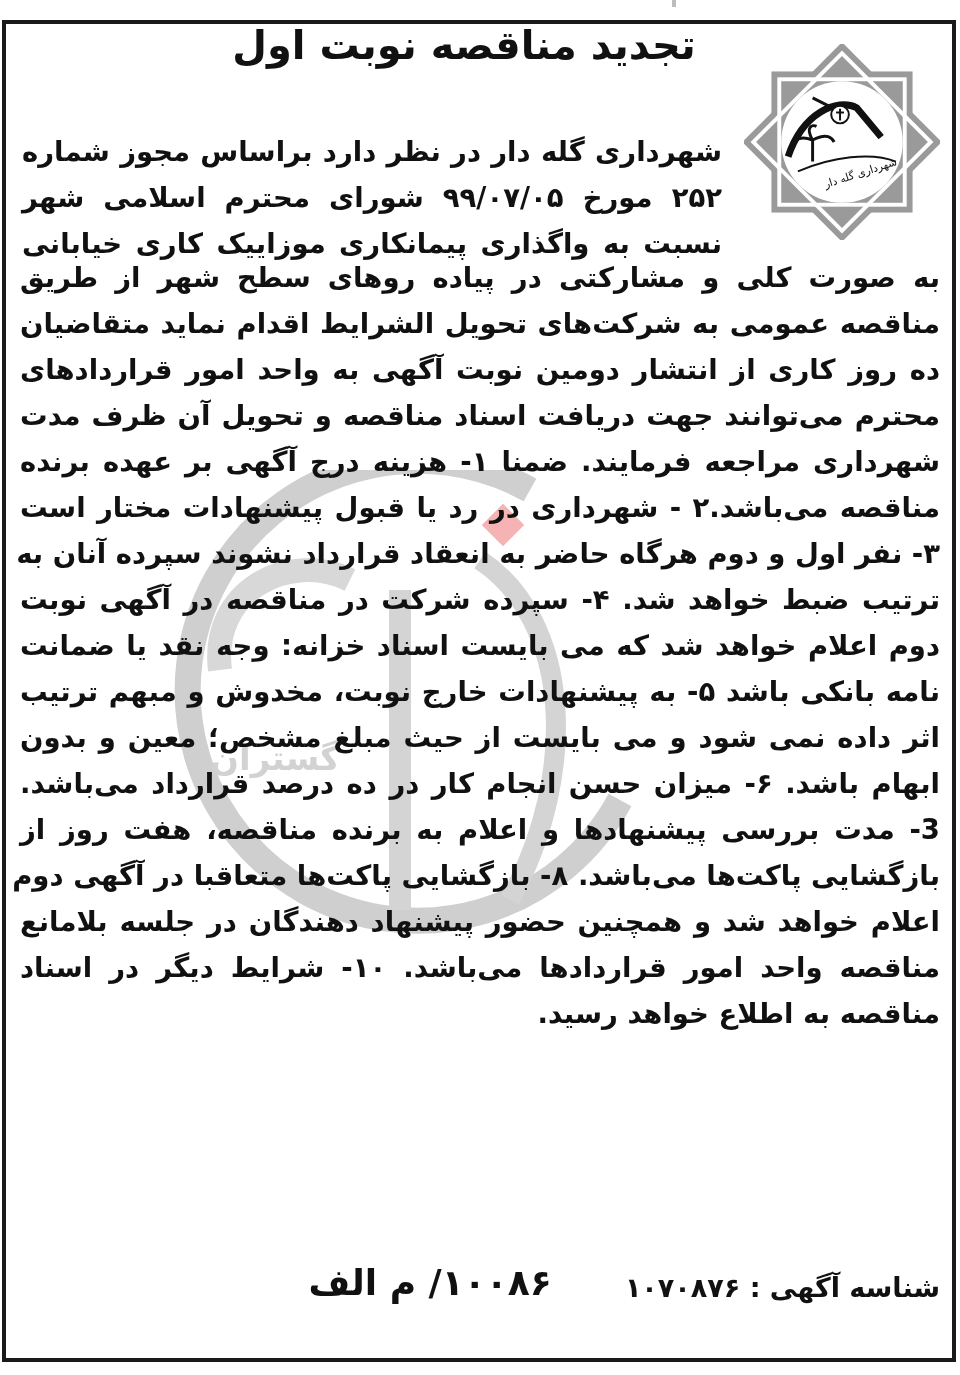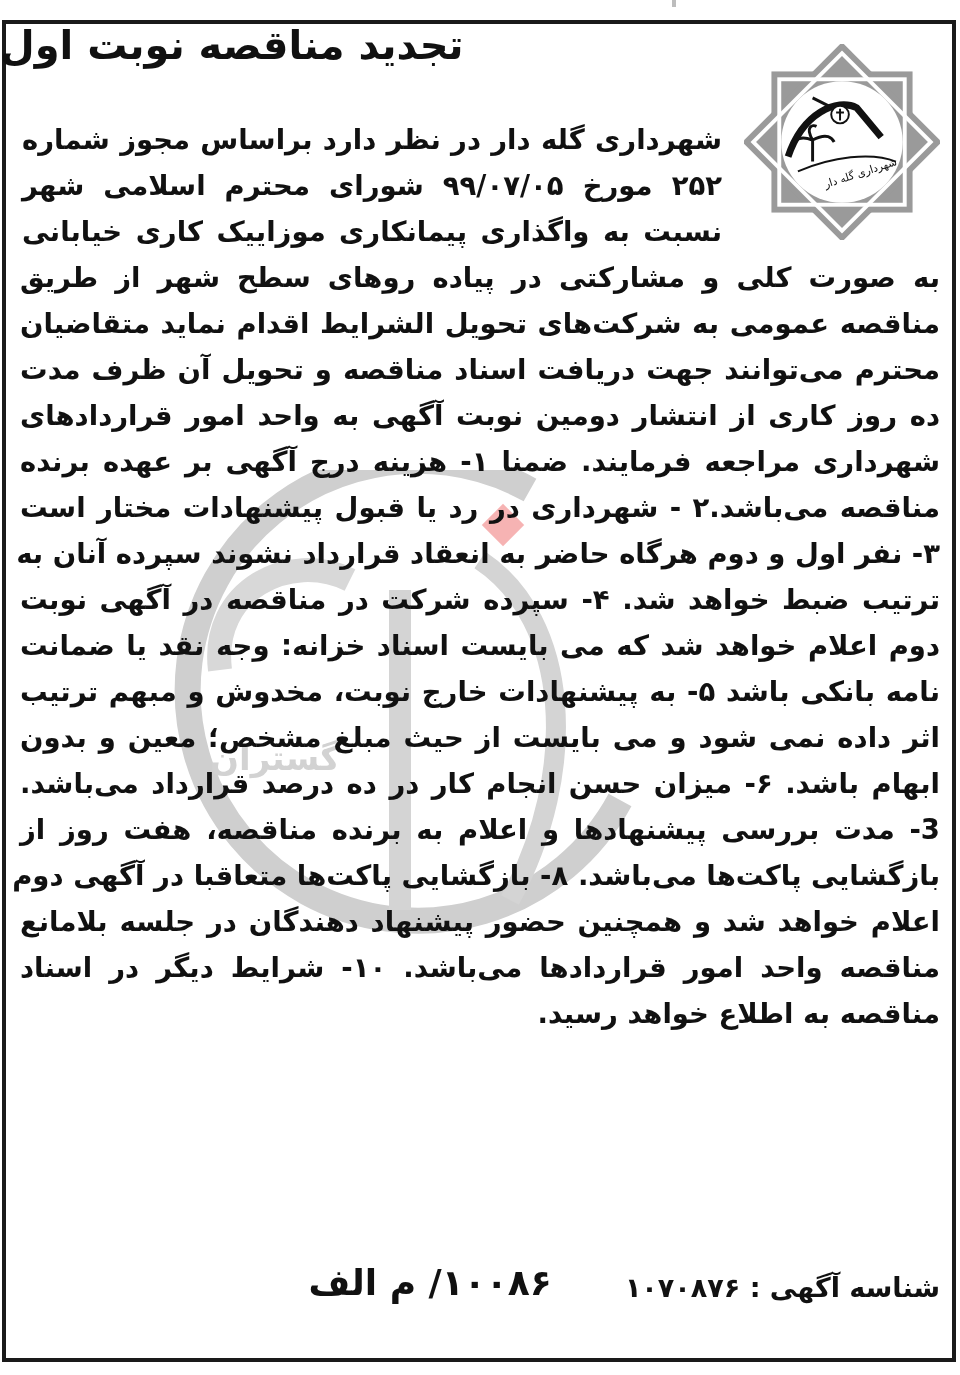--- a/index.html
+++ b/index.html
@@ -3,23 +3,23 @@
 <meta charset="utf-8">
 <style>
   html, body { margin: 0; padding: 0; background: #ffffff; }
   body { width: 960px; height: 1375px; position: relative; overflow: hidden;
          font-family: "DejaVu Sans", sans-serif; color: #111; }
   .top-tick { position: absolute; left: 672px; top: 0; width: 4px; height: 7px; background: #bdbdbd; }
   .frame { position: absolute; left: 2px; top: 20px; width: 946px; height: 1334px;
            border: 4px solid #1a1a1a; box-sizing: content-box; }
   .watermark { position: absolute; left: 150px; top: 470px; width: 520px; height: 470px; pointer-events: none; }
   .logo { position: absolute; right: 20px; top: 44px; width: 196px; height: 196px; }
-  .title { position: absolute; left: 0; right: 0; top: 22px; text-align: left;
+  .title { position: absolute; left: 0; right: 0; top: 22px; text-align: center;
            font-size: 40px; font-weight: bold; padding-right: 32px; direction: rtl; letter-spacing: 0; }
-  .intro { position: absolute; right: 238px; top: 116px; width: 700px; direction: rtl; text-align: justify;
+  .intro { position: absolute; right: 238px; top: 128px; width: 700px; direction: rtl; text-align: justify;
            font-size: 27.5px; font-weight: bold; line-height: 46px; text-align-last: justify; }
   .intro .ln, .body .ln { display: block; white-space: nowrap; text-align: justify; text-align-last: justify; }
   .body { position: absolute; right: 20px; top: 254px; width: 920px; direction: rtl;
           font-size: 27.5px; font-weight: bold; line-height: 46px; }
   .body .ln.last { text-align-last: right; }
   .ref { position: absolute; right: 20px; top: 1272px; direction: rtl; font-size: 27px; font-weight: bold; }
   .code { position: absolute; left: 0; right: 0; top: 1262px; text-align: center; direction: rtl;
           font-size: 36px; font-weight: bold; padding-right: 100px; }
 </style>
 </head>
@@ -59,22 +59,22 @@
 
 <div class="intro">
   <span class="ln">شهرداری گله دار در نظر دارد براساس مجوز شماره</span>
   <span class="ln">۲۵۲ مورخ ۹۹/۰۷/۰۵ شورای محترم اسلامی شهر</span>
   <span class="ln">نسبت به واگذاری پیمانکاری موزاییک کاری خیابانی</span>
 </div>
 
 <div class="body">
   <span class="ln">به صورت کلی و مشارکتی در پیاده روهای سطح شهر از طریق</span>
   <span class="ln">مناقصه عمومی به شرکت‌های تحویل الشرایط اقدام نماید متقاضیان</span>
+  <span class="ln">ده روز کاری از انتشار دومین نوبت آگهی به واحد امور قراردادهای</span>
   <span class="ln">محترم می‌توانند جهت دریافت اسناد مناقصه و تحویل آن ظرف مدت</span>
-  <span class="ln">ده روز کاری از انتشار دومین نوبت آگهی به واحد امور قراردادهای</span>
   <span class="ln">شهرداری مراجعه فرمایند. ضمنا ۱- هزینه درج آگهی بر عهده برنده</span>
   <span class="ln">مناقصه می‌باشد.۲ - شهرداری در رد یا قبول پیشنهادات مختار است</span>
   <span class="ln">۳- نفر اول و دوم هرگاه حاضر به انعقاد قرارداد نشوند سپرده آنان به</span>
   <span class="ln">ترتیب ضبط خواهد شد. ۴- سپرده شرکت در مناقصه در آگهی نوبت</span>
   <span class="ln">دوم اعلام خواهد شد که می بایست اسناد خزانه: وجه نقد یا ضمانت</span>
   <span class="ln">نامه بانکی باشد ۵- به پیشنهادات خارج نوبت، مخدوش و مبهم ترتیب</span>
   <span class="ln">اثر داده نمی شود و می بایست از حیث مبلغ مشخص؛ معین و بدون</span>
   <span class="ln">ابهام باشد. ۶- میزان حسن انجام کار در ده درصد قرارداد می‌باشد.</span>
   <span class="ln">3- مدت بررسی پیشنهادها و اعلام به برنده مناقصه، هفت روز از</span>
   <span class="ln">بازگشایی پاکت‌ها می‌باشد. ۸- بازگشایی پاکت‌ها متعاقبا در آگهی دوم</span>

